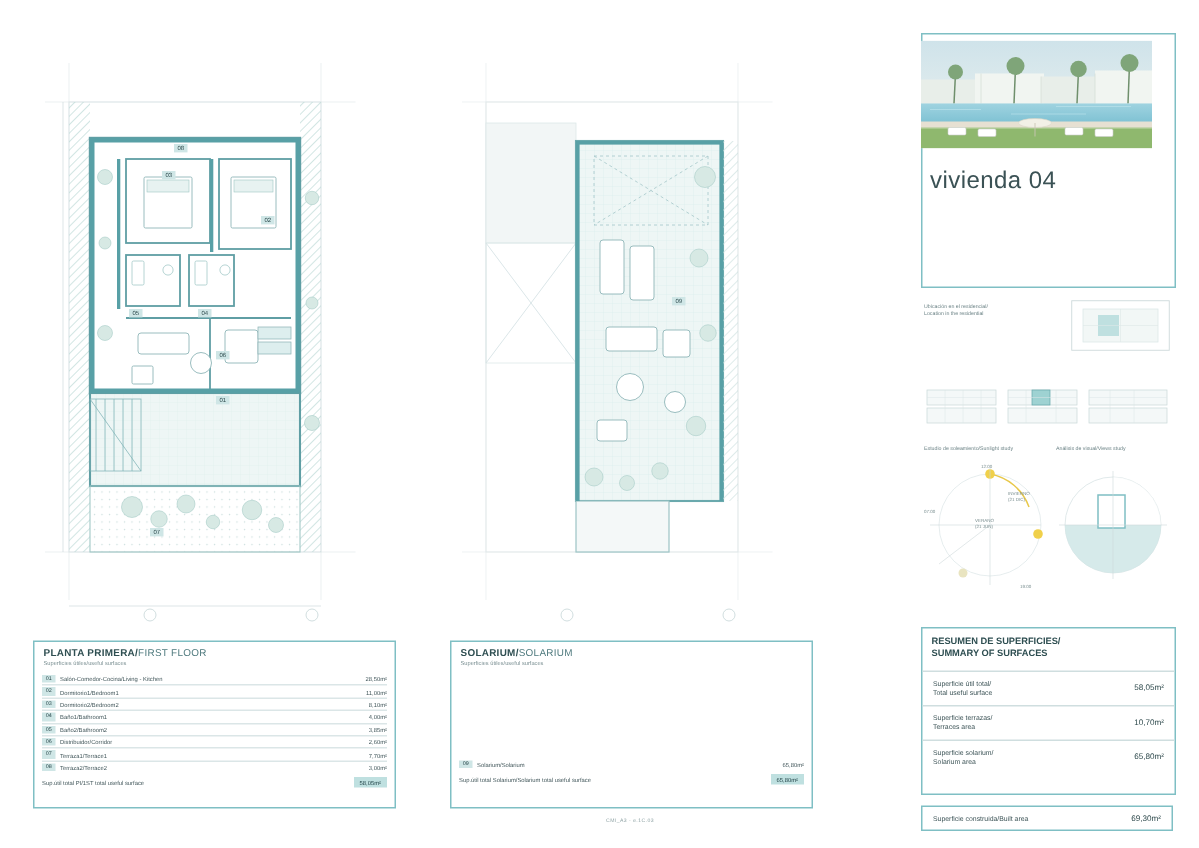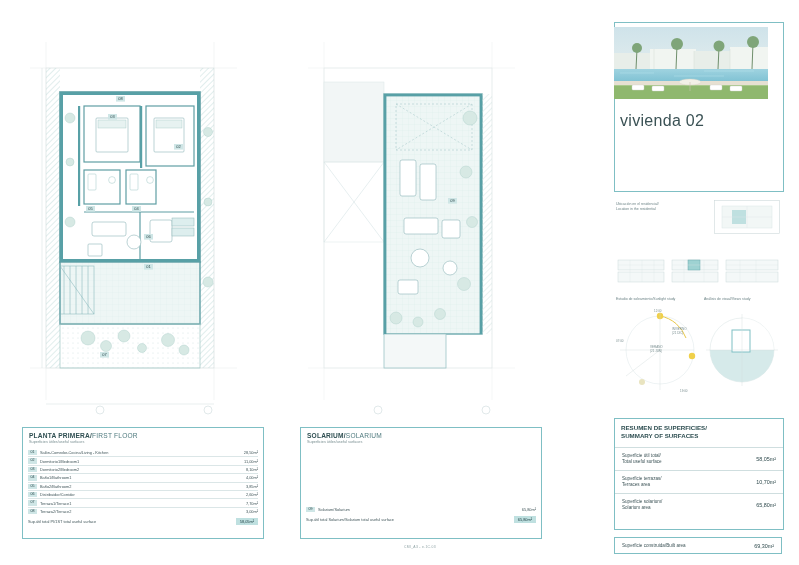--- a/index.html
+++ b/index.html
@@ -405,21 +405,21 @@
         <rect x="116" y="59" width="12" height="5" rx="1"></rect>
       </g>
 
       <g fill="#f2f0e6" stroke="#d8d4c4" stroke-width="0.4">
         <ellipse cx="76" cy="55" rx="11" ry="3"></ellipse>
       </g>
       <line x1="76" y1="55" x2="76" y2="64" stroke="#c9c4b4" stroke-width="0.6"></line>
     </svg>
   </div>
 
-  <div class="vivtitle">vivienda 02</div>
+  <div class="vivtitle">vivienda 04</div>
 
   <div class="rbox" style="left:614px;top:198px;width:168px;height:54px;border:none;">
     <div class="minicap" style="position:absolute;left:2px;top:4px;white-space:pre-line;">Ubicación en el residencial/
 Location in the residential</div>
     <svg style="position:absolute;left:100px;top:2px;" width="66" height="34" viewBox="0 0 66 34">
       <rect x="0.5" y="0.5" width="65" height="33" fill="#ffffff" stroke="#cdd9da" stroke-width="0.6"></rect>
       <rect x="8" y="6" width="50" height="22" fill="#f2f7f6" stroke="#dbe6e7" stroke-width="0.5"></rect>
       <rect x="18" y="10" width="14" height="14" fill="#bfe0e0"></rect>
       <g stroke="#dde7e8" stroke-width="0.4">
         <line x1="8" y1="17" x2="58" y2="17"></line>

